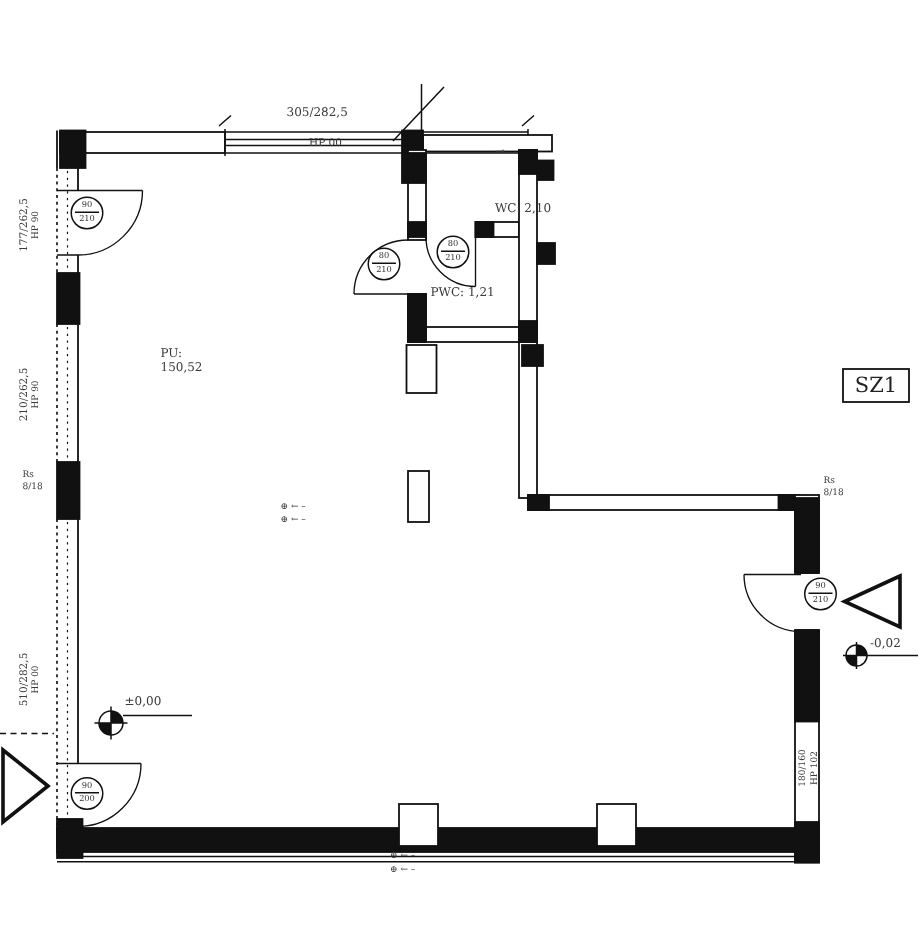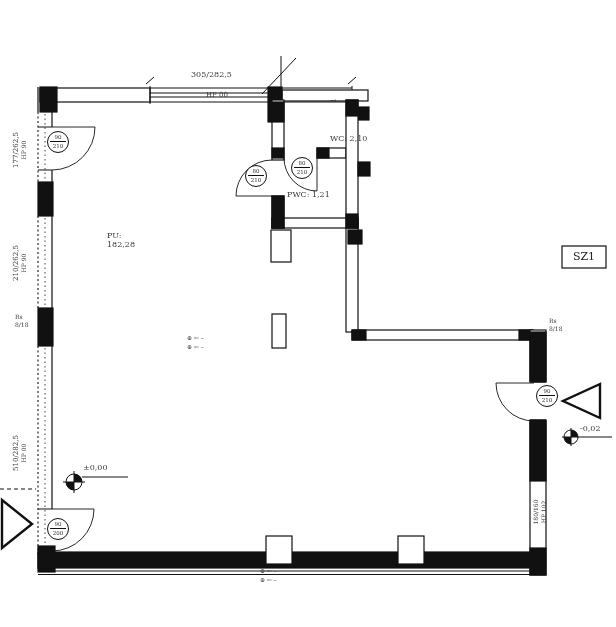--- a/index.html
+++ b/index.html
@@ -13,21 +13,21 @@
   .vlabel{position:absolute;z-index:5;transform:translate(-50%,-50%) rotate(-90deg);
           text-align:center;white-space:nowrap;color:#3a3a3a;}
   .vlabel span{display:block;}
   .dcircle{position:absolute;z-index:6;width:22px;height:22px;box-sizing:border-box;
            border:1px solid #111;border-radius:50%;background:#fff;text-align:center;
            font-size:5.5px;color:#333;}
   .dcircle .t{display:block;height:9px;line-height:10px;border-bottom:0.8px solid #111;
               margin:0 2px;}
   .dcircle .b{display:block;height:9px;line-height:8px;}
   .szbox{position:absolute;z-index:5;left:562px;top:246px;width:44px;height:22px;
-         line-height:22px;text-align:center;font-size:11px;color:#222;}
+         line-height:22px;text-align:center;font-size:14px;color:#222;}
   .rslbl{position:absolute;z-index:5;font-size:6px;line-height:7.5px;color:#3a3a3a;}
 </style>
 </head>
 <body>
 
 <div id="canvas">
 
   <svg id="plan-svg" width="616" height="627" viewBox="0 0 616 627" stroke="#111" fill="none" stroke-width="1.2">
 
     <g>
@@ -166,21 +166,21 @@
     <span style="display:block;">Rs</span>
     <span style="display:block;">8/18</span>
   </div>
   <div class="rslbl" style="left:549px;top:317px;">
     <span style="display:block;">Rs</span>
     <span style="display:block;">8/18</span>
   </div>
 
   <div class="lbl fs8" style="left:107px;top:231px;">
     <span style="display:block;">PU:</span>
-    <span style="display:block;">182,28</span>
+    <span style="display:block;">150,52</span>
   </div>
   <div class="lbl fs8" style="left:290px;top:134px;margin-left:40px;">WC: 2,10</div>
   <div class="lbl fs8" style="left:287px;top:190px;">PWC: 1,21</div>
 
   <div class="lbl fs6" style="left:187px;top:334px;">⊕ ← –</div>
   <div class="lbl fs6" style="left:187px;top:343px;">⊕ ← –</div>
   <div class="lbl fs6" style="left:260px;top:567px;">⊕ ← –</div>
   <div class="lbl fs6" style="left:260px;top:576px;">⊕ ← –</div>
 
   <div class="lbl fs8" style="left:83px;top:463px;text-align:right;">±0,00</div>

